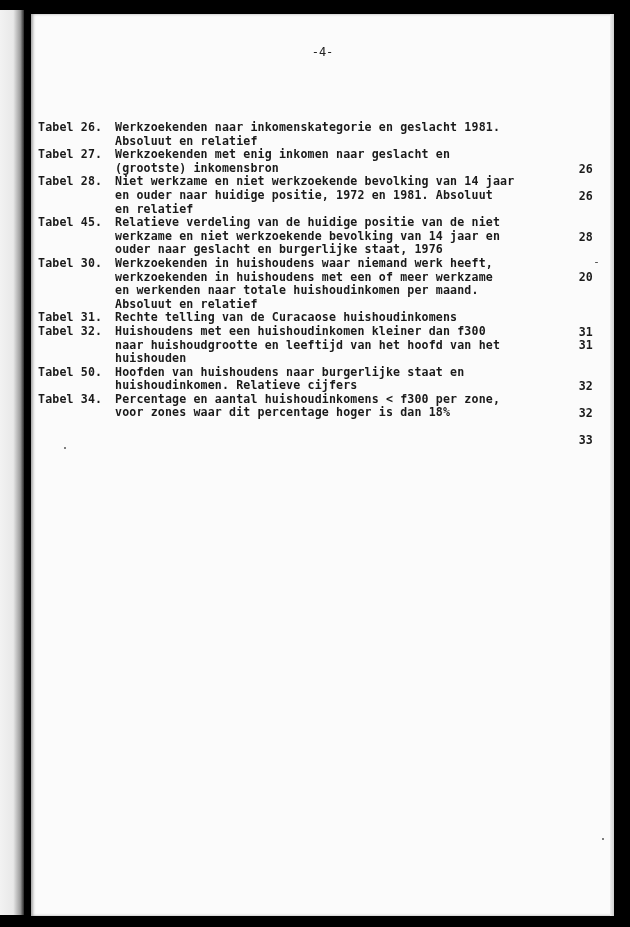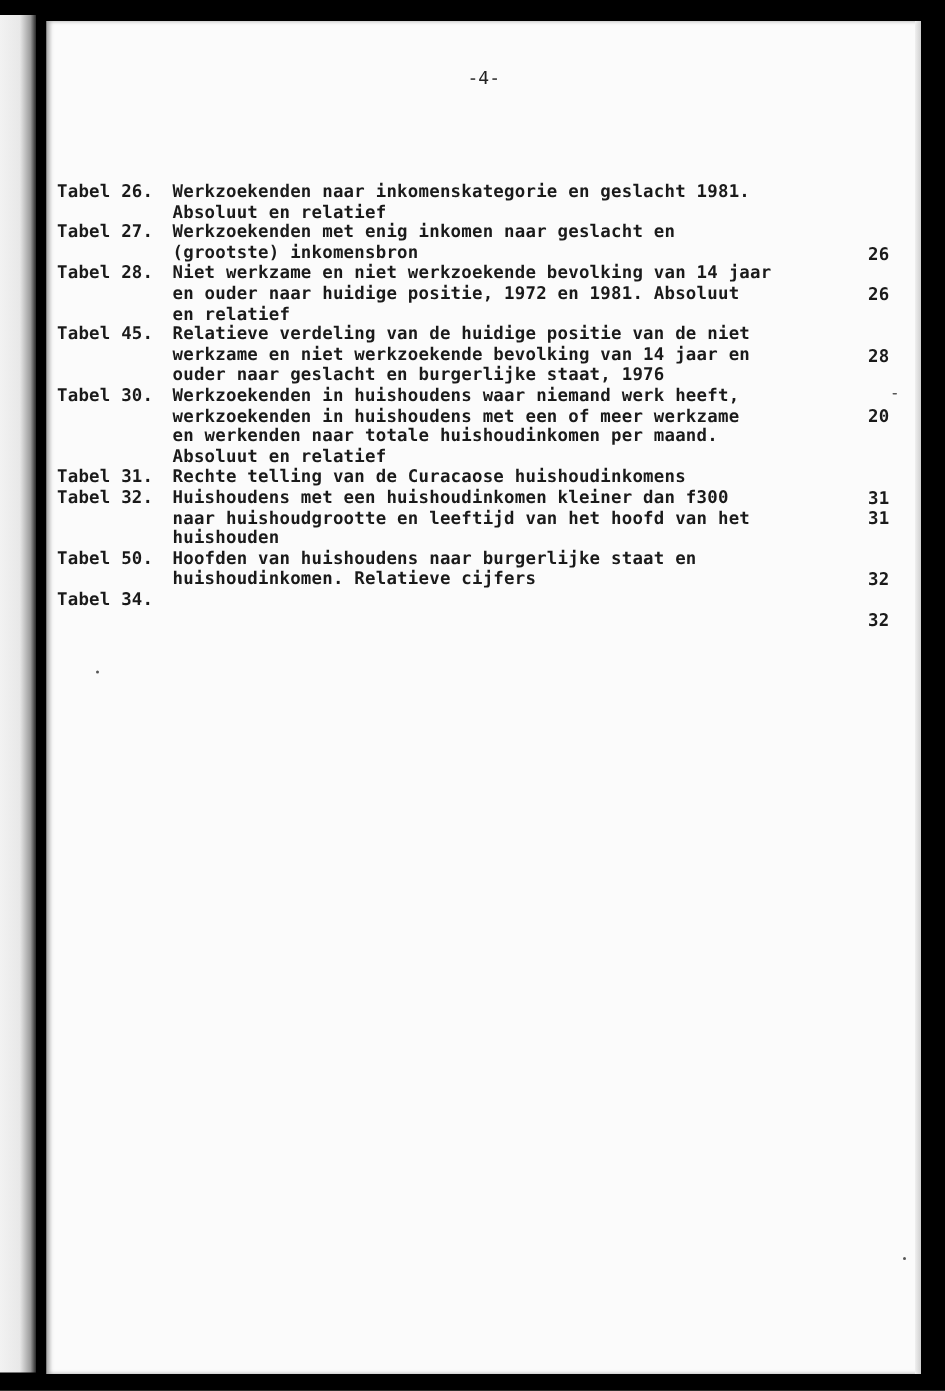--- a/index.html
+++ b/index.html
@@ -142,21 +142,22 @@
         <div class="entry">
           <div class="row"><span class="prefix">Tabel 32.</span><span class="label">Huishoudens met een huishoudinkomen kleiner dan f300</span><span class="pg"></span></div>
           <div class="row"><span class="prefix"></span><span class="label">naar huishoudgrootte en leeftijd van het hoofd van het</span><span class="pg"></span></div>
           <div class="row"><span class="prefix"></span><span class="label">huishouden</span><span class="pg">32</span></div>
         </div>
         <div class="entry">
           <div class="row"><span class="prefix">Tabel 50.</span><span class="label">Hoofden van huishoudens naar burgerlijke staat en</span><span class="pg"></span></div>
           <div class="row"><span class="prefix"></span><span class="label">huishoudinkomen. Relatieve cijfers</span><span class="pg">32</span></div>
         </div>
         <div class="entry">
-          <div class="row"><span class="prefix">Tabel 34.</span><span class="pg"></span></div>
+          <div class="row"><span class="prefix">Tabel 34.</span><span class="label">Percentage en aantal huishoudinkomens &lt; f300 per zone,</span><span class="pg"></span></div>
+          <div class="row"><span class="prefix"></span><span class="label">voor zones waar dit percentage hoger is dan 18%</span><span class="pg">33</span></div>
         </div>
       </div>
 
     <div class="bleed" aria-hidden="true"></div>
 
     <span class="speck" style="left:33px; top:433px;"></span>
     <span class="speck" style="left:571px; top:824px;"></span>
     <span class="speck" style="left:564px; top:248px; width:3px; height:1px;"></span>
   </div>
 </div>

